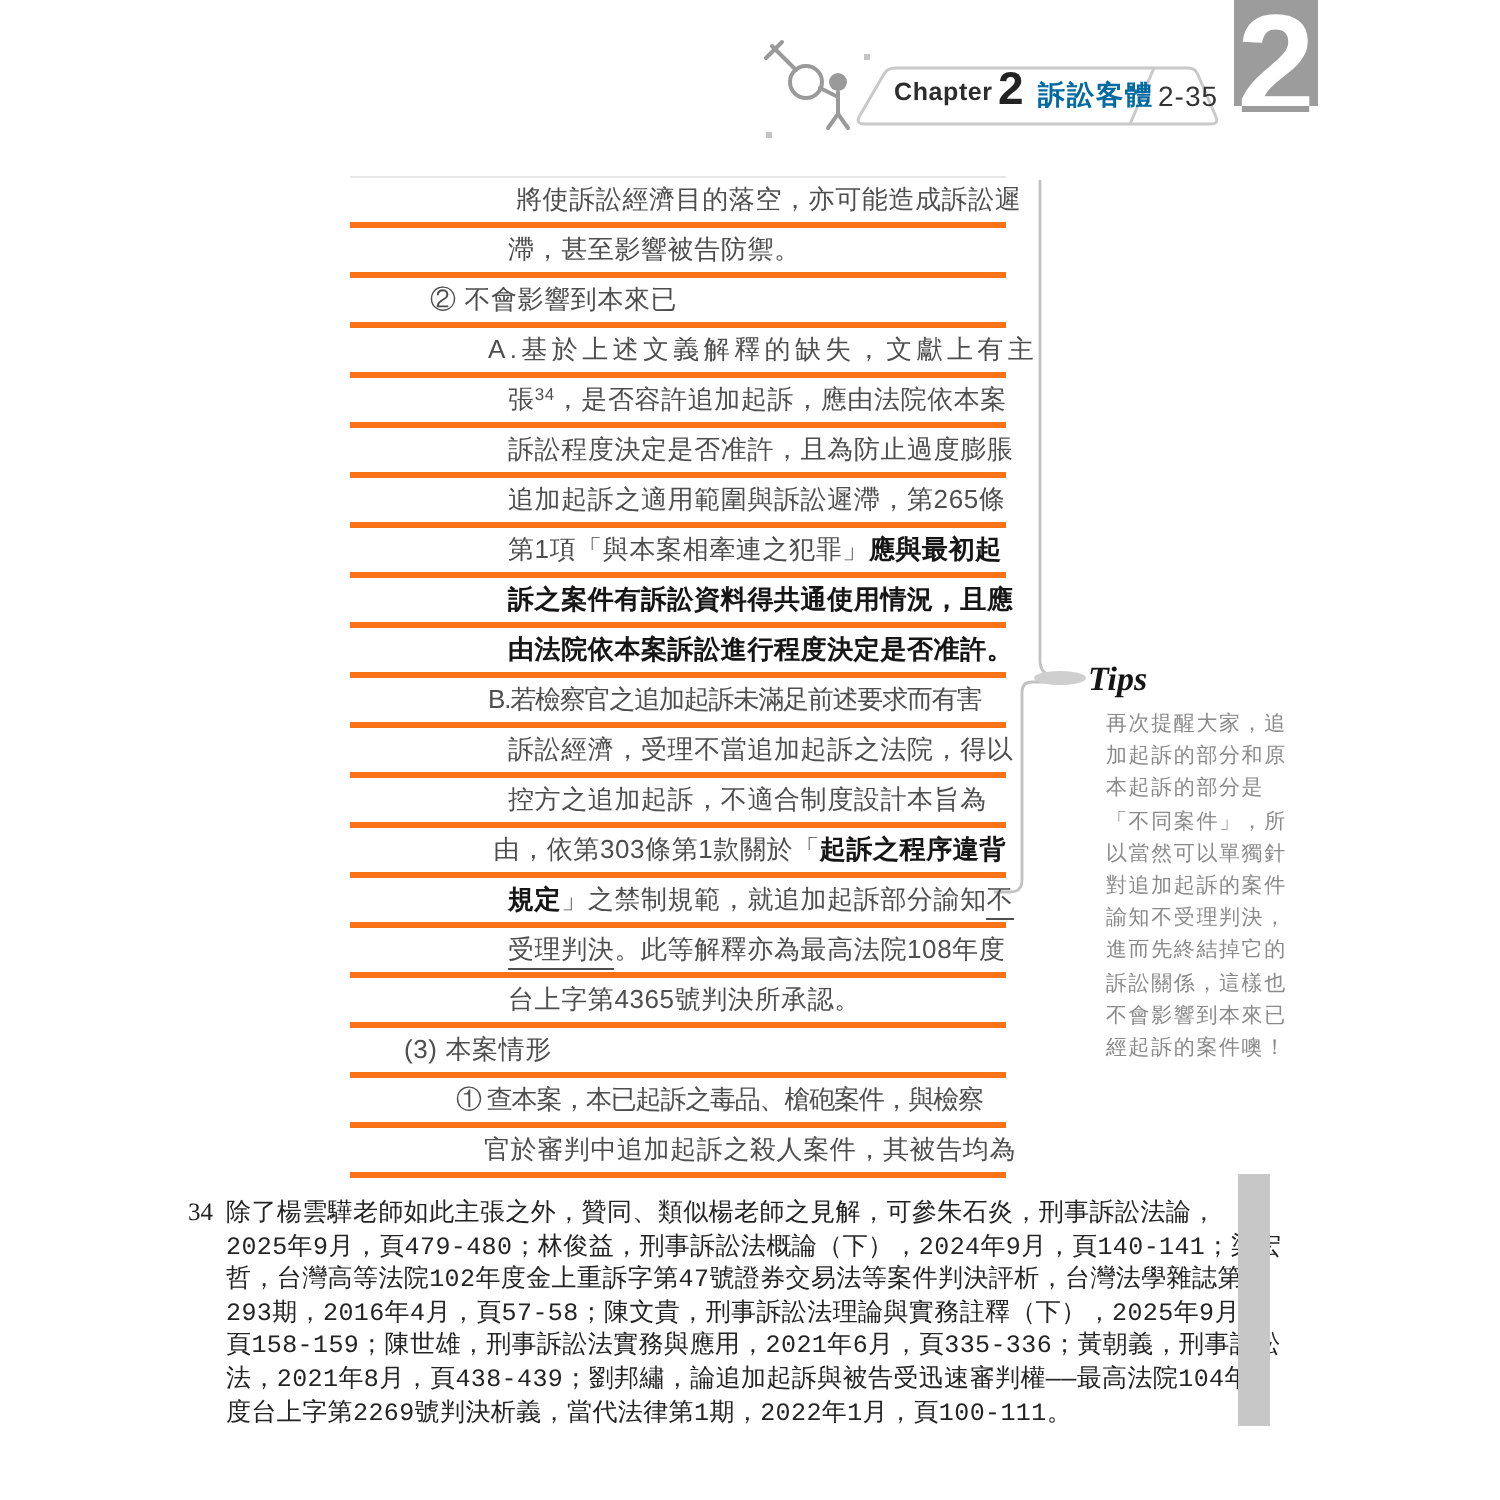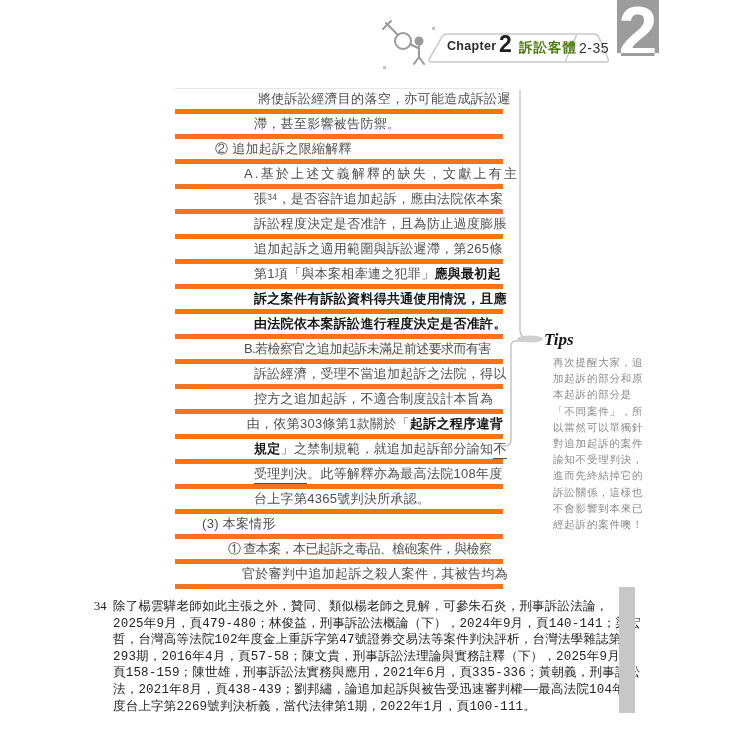--- a/index.html
+++ b/index.html
@@ -11,26 +11,26 @@
   .corner-bg{position:absolute;left:0;top:0;width:42px;height:53px;background:#9c9c9c;}
   .corner-glyph{position:absolute;left:0;top:0;width:42px;height:66px;text-align:center;
         font:bold 70px/64px "Liberation Sans",sans-serif;}
   .corner-glyph.white{color:#ffffff;clip-path:inset(0 0 13px 0);}
   .corner-glyph.gray{color:#9c9c9c;clip-path:inset(53px 0 0 0);}
 
   .hdr-chapter-label{position:absolute;left:447px;top:39px;font-size:12.5px;font-weight:bold;
         color:#2d2d2d;letter-spacing:0.3px;}
   .hdr-chapter-number{position:absolute;left:499px;top:31px;font-size:23px;font-weight:bold;color:#222;}
   .hdr-chapter-title{position:absolute;left:519px;top:39px;font-size:13.5px;font-weight:bold;
-        color:#4d7c0f;letter-spacing:1px;}
+        color:#0369a1;letter-spacing:1px;}
   .hdr-page-number{position:absolute;left:579px;top:40px;font-size:14px;color:#333;letter-spacing:0.5px;}
 
   
   .rows{position:absolute;left:175px;top:88px;width:328px;border-top:1px solid #e6e6e6;}
-  .row{height:25px;box-sizing:border-box;border-bottom:5px solid #f97316;display:flex;
+  .row{height:25px;box-sizing:border-box;border-bottom:3px solid #f97316;display:flex;
        align-items:center;font-size:13px;color:#4e4e4e;letter-spacing:0.3px;white-space:pre;}
   .row .b{font-weight:bold;color:#161616;}
   .row .u{border-bottom:1px solid #4e4e4e;}
   .row sup{font-size:8.5px;line-height:8px;align-self:flex-start;margin-top:4px;}
   .row.spread{letter-spacing:2.2px;}
   .row.tight{letter-spacing:-0.6px;}
 
   
   .tips-title{position:absolute;left:544px;top:330px;font-family:"Liberation Serif",serif;
         font-style:italic;font-weight:bold;font-size:17px;color:#151515;}
@@ -87,21 +87,21 @@
   </div>
 
   <div class="hdr-chapter-label">Chapter</div>
   <div class="hdr-chapter-number">2</div>
   <div class="hdr-chapter-title">訴訟客體</div>
   <div class="hdr-page-number">2-35</div>
 
   <div class="rows">
       <div class="row" style="padding-left: 83px;"><span>將使訴訟經濟目的落空，亦可能造成訴訟遲</span></div>
       <div class="row" style="padding-left: 79px;"><span>滯，甚至影響被告防禦。</span></div>
-      <div class="row" style="padding-left: 40px;"><span>② 追加起訴之限縮解釋</span></div>
+      <div class="row" style="padding-left: 40px;"><span>② 不會影響到本來已</span></div>
       <div class="row spread" style="padding-left: 69px;"><span>A.基於上述文義解釋的缺失，文獻上有主</span></div>
       <div class="row" style="padding-left: 79px;"><span>張</span><sup>34</sup><span>，是否容許追加起訴，應由法院依本案</span></div>
       <div class="row" style="padding-left: 79px;"><span>訴訟程度決定是否准許，且為防止過度膨脹</span></div>
       <div class="row" style="padding-left: 79px; text-align: right;"><span>追加起訴之適用範圍與訴訟遲滯，第265條</span></div>
       <div class="row" style="padding-left: 79px;"><span>第1項「與本案相牽連之犯罪」</span><span class="b">應與最初起</span></div>
       <div class="row" style="padding-left: 79px; font-family: Liberation Mono, monospace;"><span class="b">訴之案件有訴訟資料得共通使用情況，且應</span></div>
       <div class="row" style="padding-left: 79px;"><span class="b">由法院依本案訴訟進行程度決定是否准許。</span></div>
       <div class="row tight" style="padding-left: 69px;"><span>B.若檢察官之追加起訴未滿足前述要求而有害</span></div>
       <div class="row" style="padding-left: 79px;"><span>訴訟經濟，受理不當追加起訴之法院，得以</span></div>
       <div class="row" style="padding-left: 79px;"><span>控方之追加起訴，不適合制度設計本旨為</span></div>

